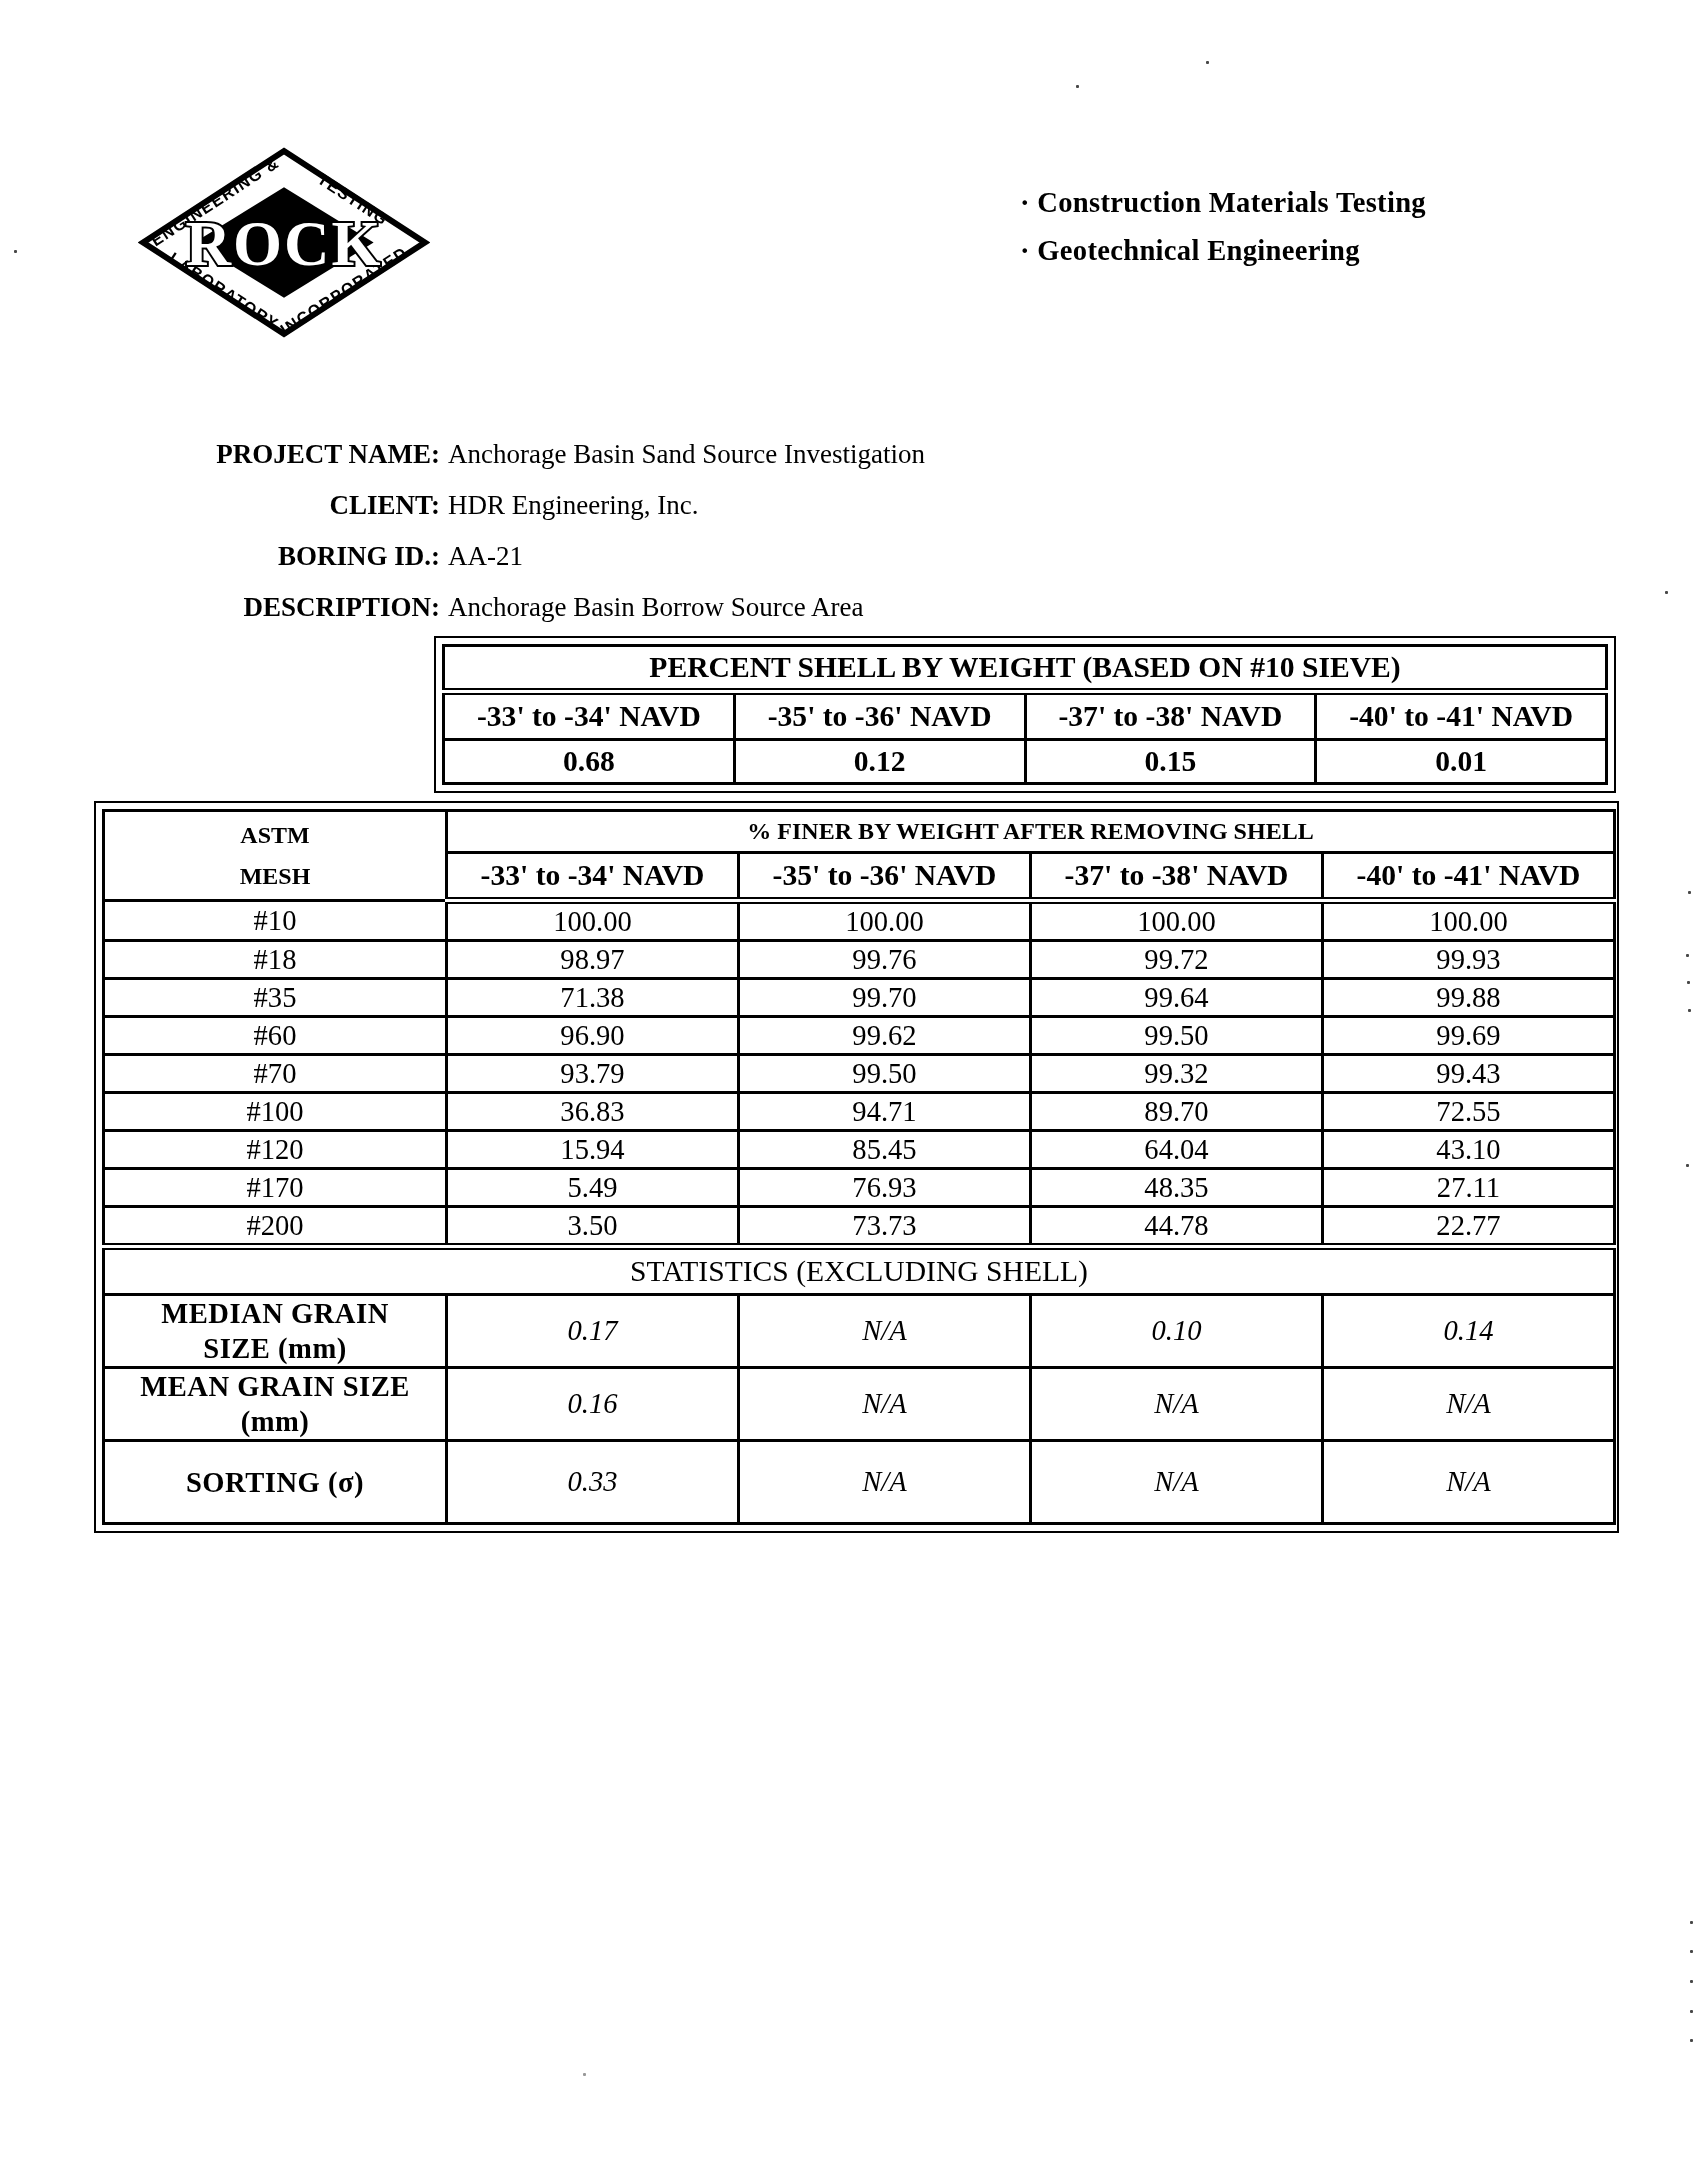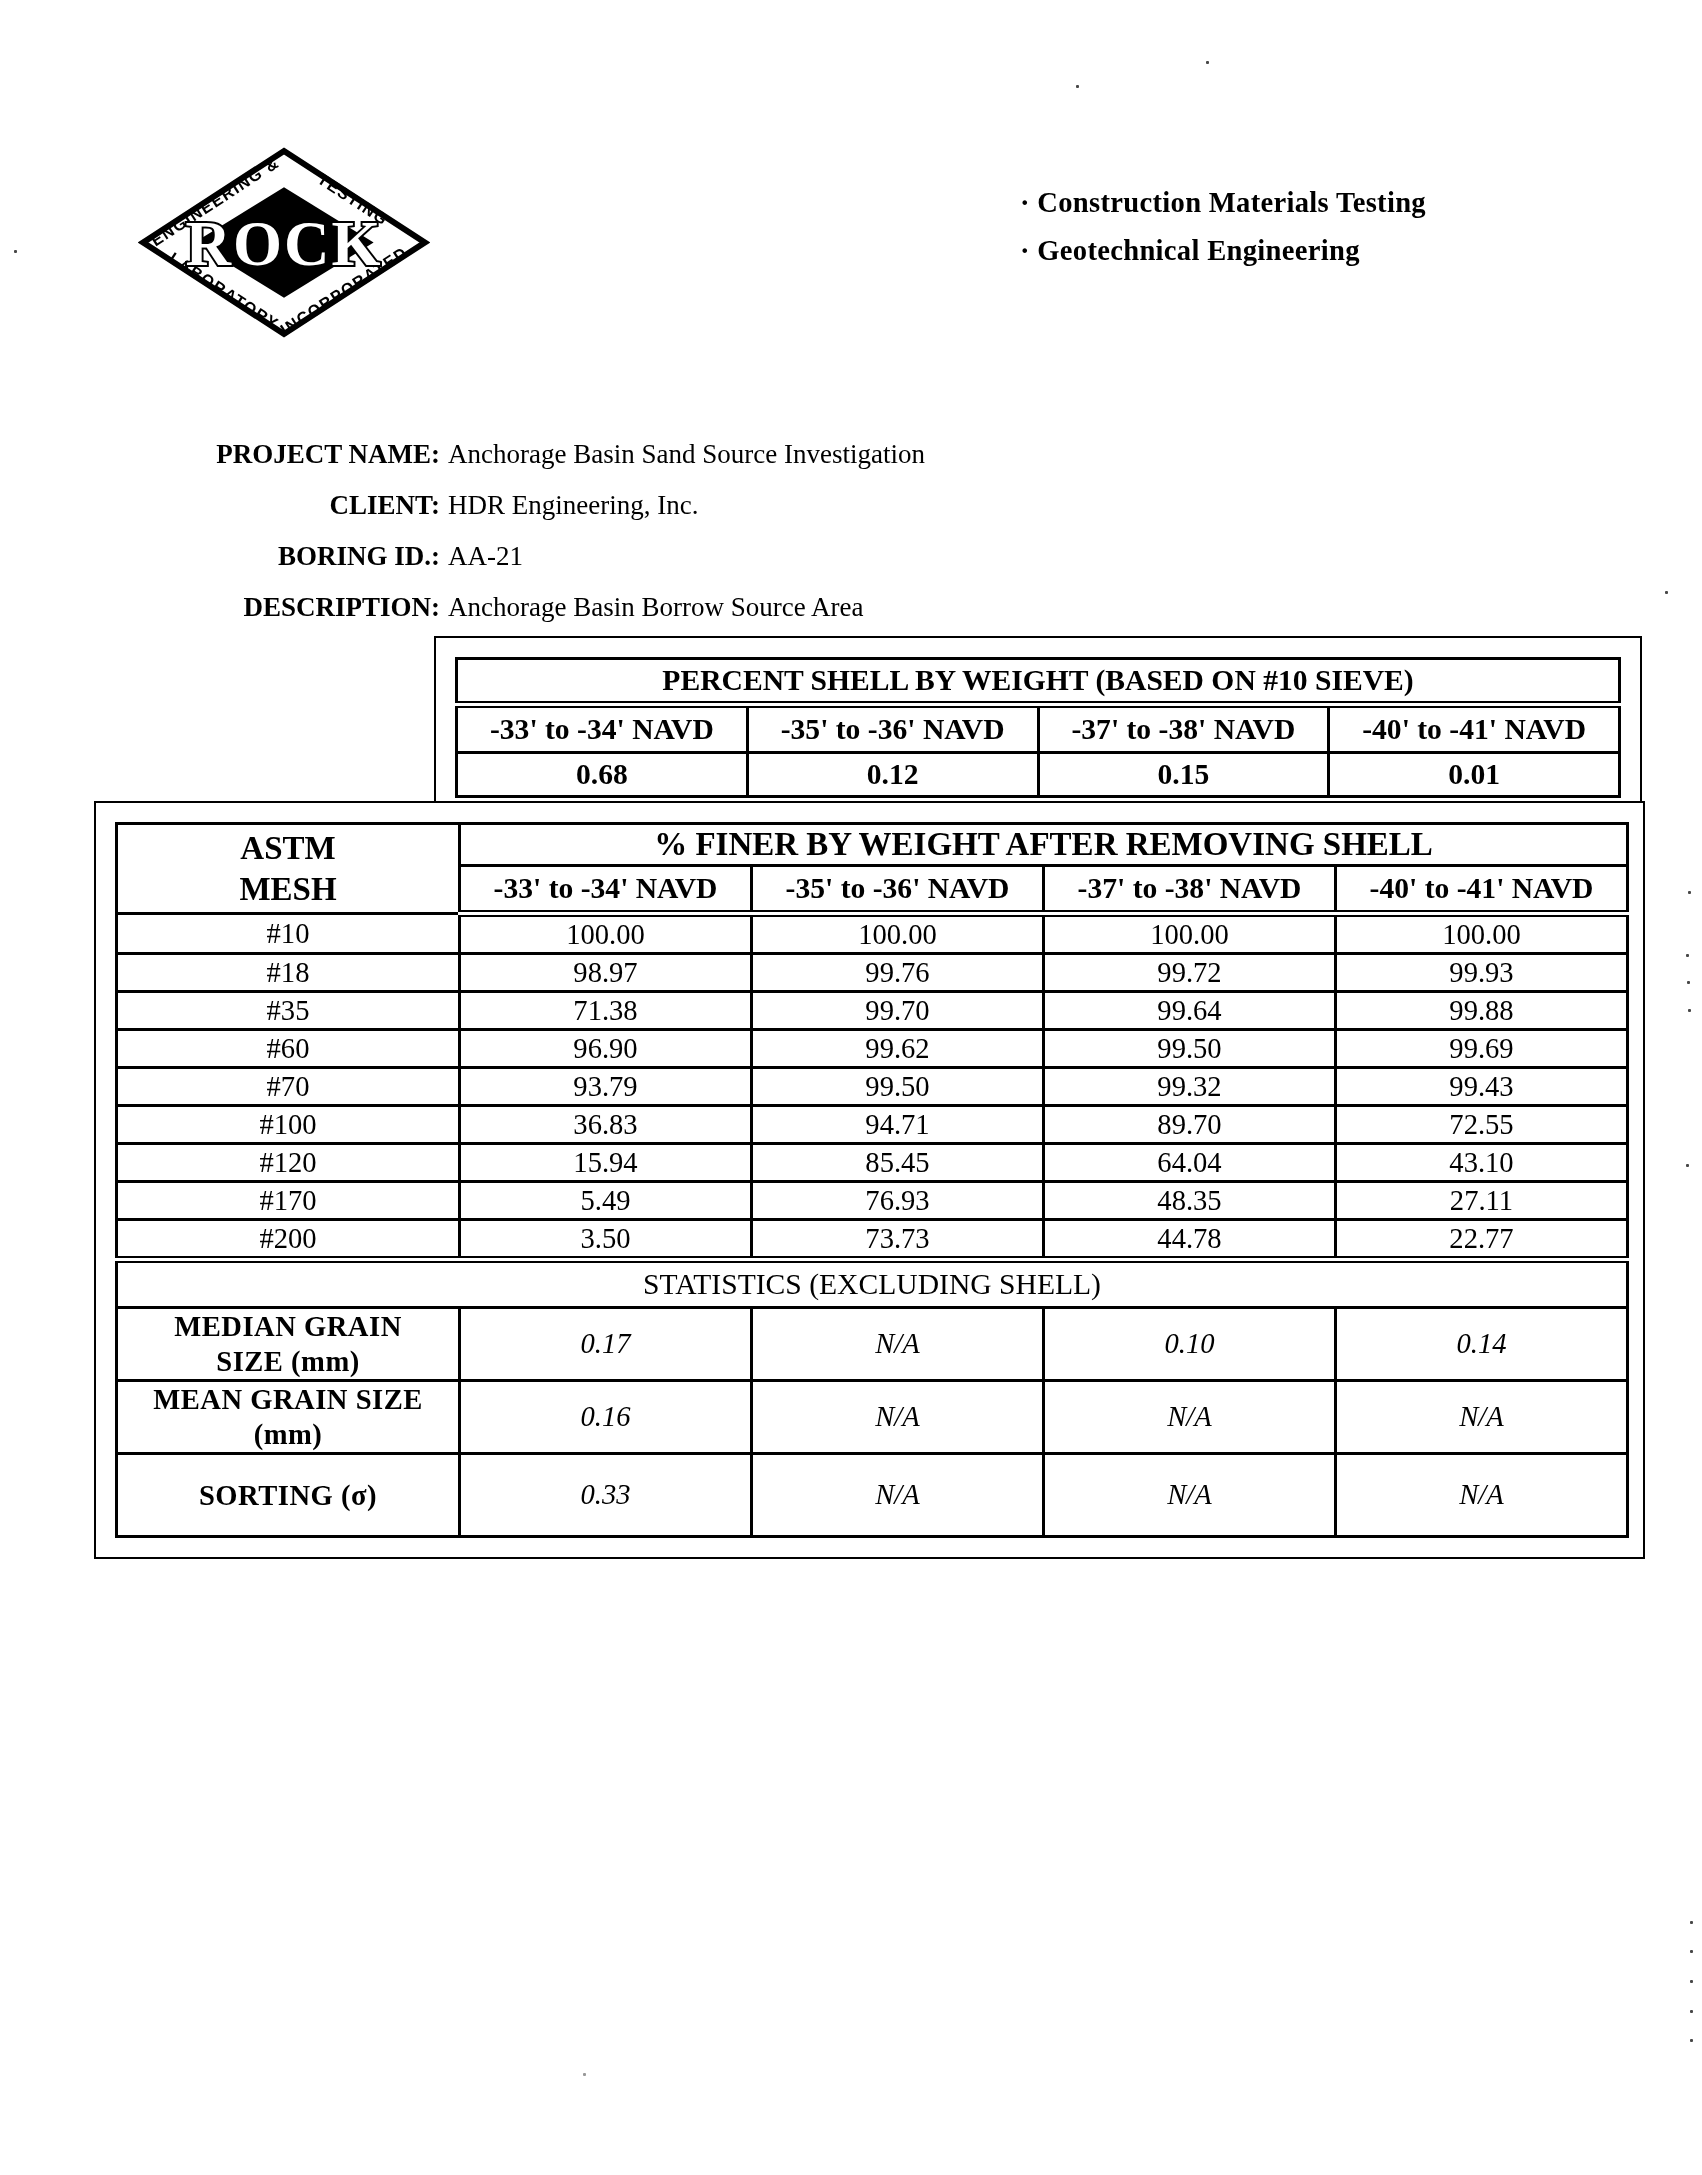--- a/index.html
+++ b/index.html
@@ -23,39 +23,39 @@
     position:absolute;left:152px;top:433px;
     display:grid;grid-template-columns:288px auto;
     column-gap:21.7px;row-gap:0;
     font-size:27px;line-height:43px;gap:8px;
   }
   .info .lbl{font-weight:bold;text-align:right;white-space:nowrap;}
   .info .val{text-align:left;white-space:nowrap;}
   
   .tbl-outer{
     position:absolute;background:#fff;
-    border:2px solid #000;padding:19px;
+    border:2px solid #000;padding:6px;
   }
   table{border-collapse:collapse;table-layout:fixed;width:100%;}
   th,td{
     border:3px solid #000;
     text-align:center;vertical-align:middle;
     padding:0 3.9px;overflow:hidden;
   }
   
   .t1{left:434px;top:636px;width:1166px;}
   .t1 .r-title th{height:41px;font-size:29.6px;font-weight:bold;border-bottom:7.9px double #000;}
   .t1 .r-cols th{height:43px;font-size:29.6px;font-weight:bold;}
   .t1 .r-vals td{height:41px;font-size:29.6px;font-weight:bold;}
   
   .t2{left:94px;top:801px;width:1509px;}
   .t2 col.c-mesh{width:343px;}
   .t2 col.c-d{width:292px;}
   .t2 .corner{font-size:29.6px;font-weight:bold;white-space:pre-line;line-height:41px;}
-  .t2 .r-t2title th{height:39px;font-size:33px;font-weight:bold;}
+  .t2 .r-t2title th{height:39px;font-size:24px;font-weight:bold;}
   .t2 .r-navd th{height:43px;font-size:29.6px;font-weight:bold;border-bottom:7.9px double #000;}
   .t2 .r-data td{height:35px;font-size:28.6px;}
   .t2 .r-stitle th{height:43px;font-size:29.6px;font-weight:normal;border-top:7.9px double #000;}
   .t2 .r-stat th{font-size:28.6px;font-weight:bold;white-space:pre-line;line-height:35px;letter-spacing:0.5px;}
   .t2 .r-stat td{font-size:28.6px;font-style:italic;}
   .t2 .r-stat1{height:69px;} .t2 .r-stat2{height:69px;} .t2 .r-stat3{height:83px;}
   
   .footnote{position:absolute;left:138px;top:1564px;font-size:30.5px;white-space:nowrap;}
   
   .dot{position:absolute;width:3px;height:3px;background:#1a1a1a;border-radius:1px;opacity:.8;}

